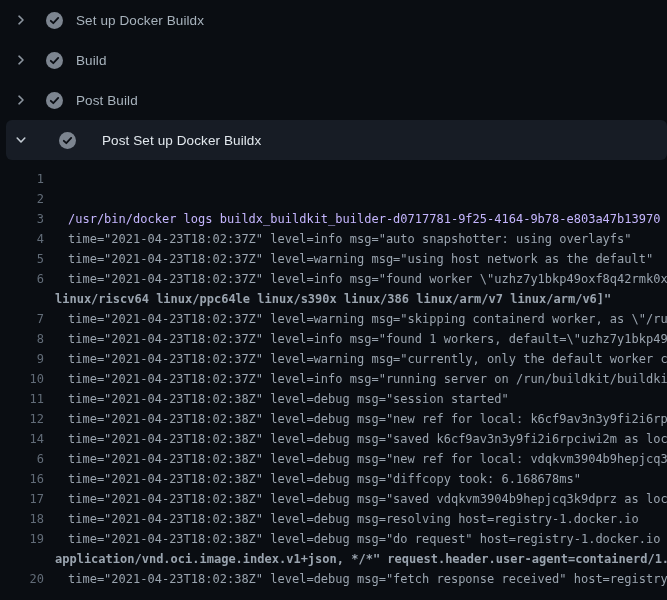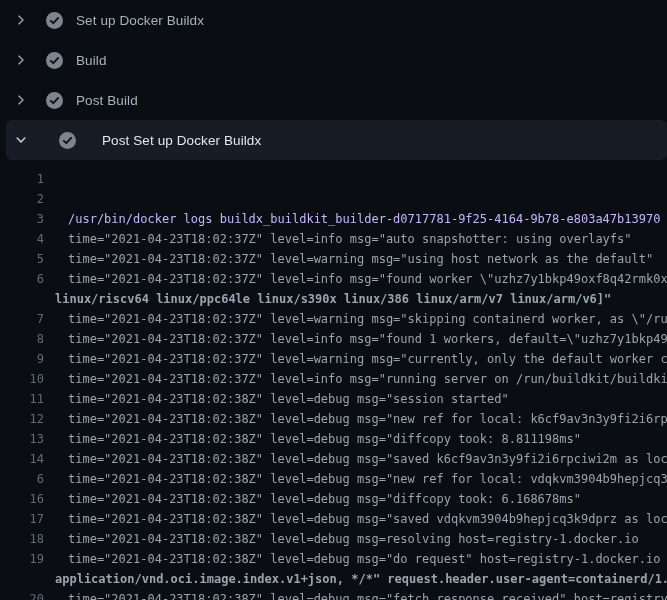--- a/index.html
+++ b/index.html
@@ -181,24 +181,20 @@
   </div>
     <div class="log-line nested">
     <span class="log-num">11</span>
     <span class="log-text">time="2021-04-23T18:02:38Z" level=debug msg="session started"</span>
   </div>
     <div class="log-line nested">
     <span class="log-num">12</span>
     <span class="log-text">time="2021-04-23T18:02:38Z" level=debug msg="new ref for local: k6cf9av3n3y9fi2i6rpc</span>
   </div>
     <div class="log-line nested">
-    <span class="log-num">13</span>
-    <span class="log-text">time="2021-04-23T18:02:38Z" level=debug msg="diffcopy took: 8.811198ms"</span>
-  </div>
-    <div class="log-line nested">
     <span class="log-num">14</span>
     <span class="log-text">time="2021-04-23T18:02:38Z" level=debug msg="saved k6cf9av3n3y9fi2i6rpciwi2m as loca</span>
   </div>
     <div class="log-line nested">
     <span class="log-num">6</span>
     <span class="log-text">time="2021-04-23T18:02:38Z" level=debug msg="new ref for local: vdqkvm3904b9hepjcq3k</span>
   </div>
     <div class="log-line nested">
     <span class="log-num">16</span>
     <span class="log-text">time="2021-04-23T18:02:38Z" level=debug msg="diffcopy took: 6.168678ms"</span>

